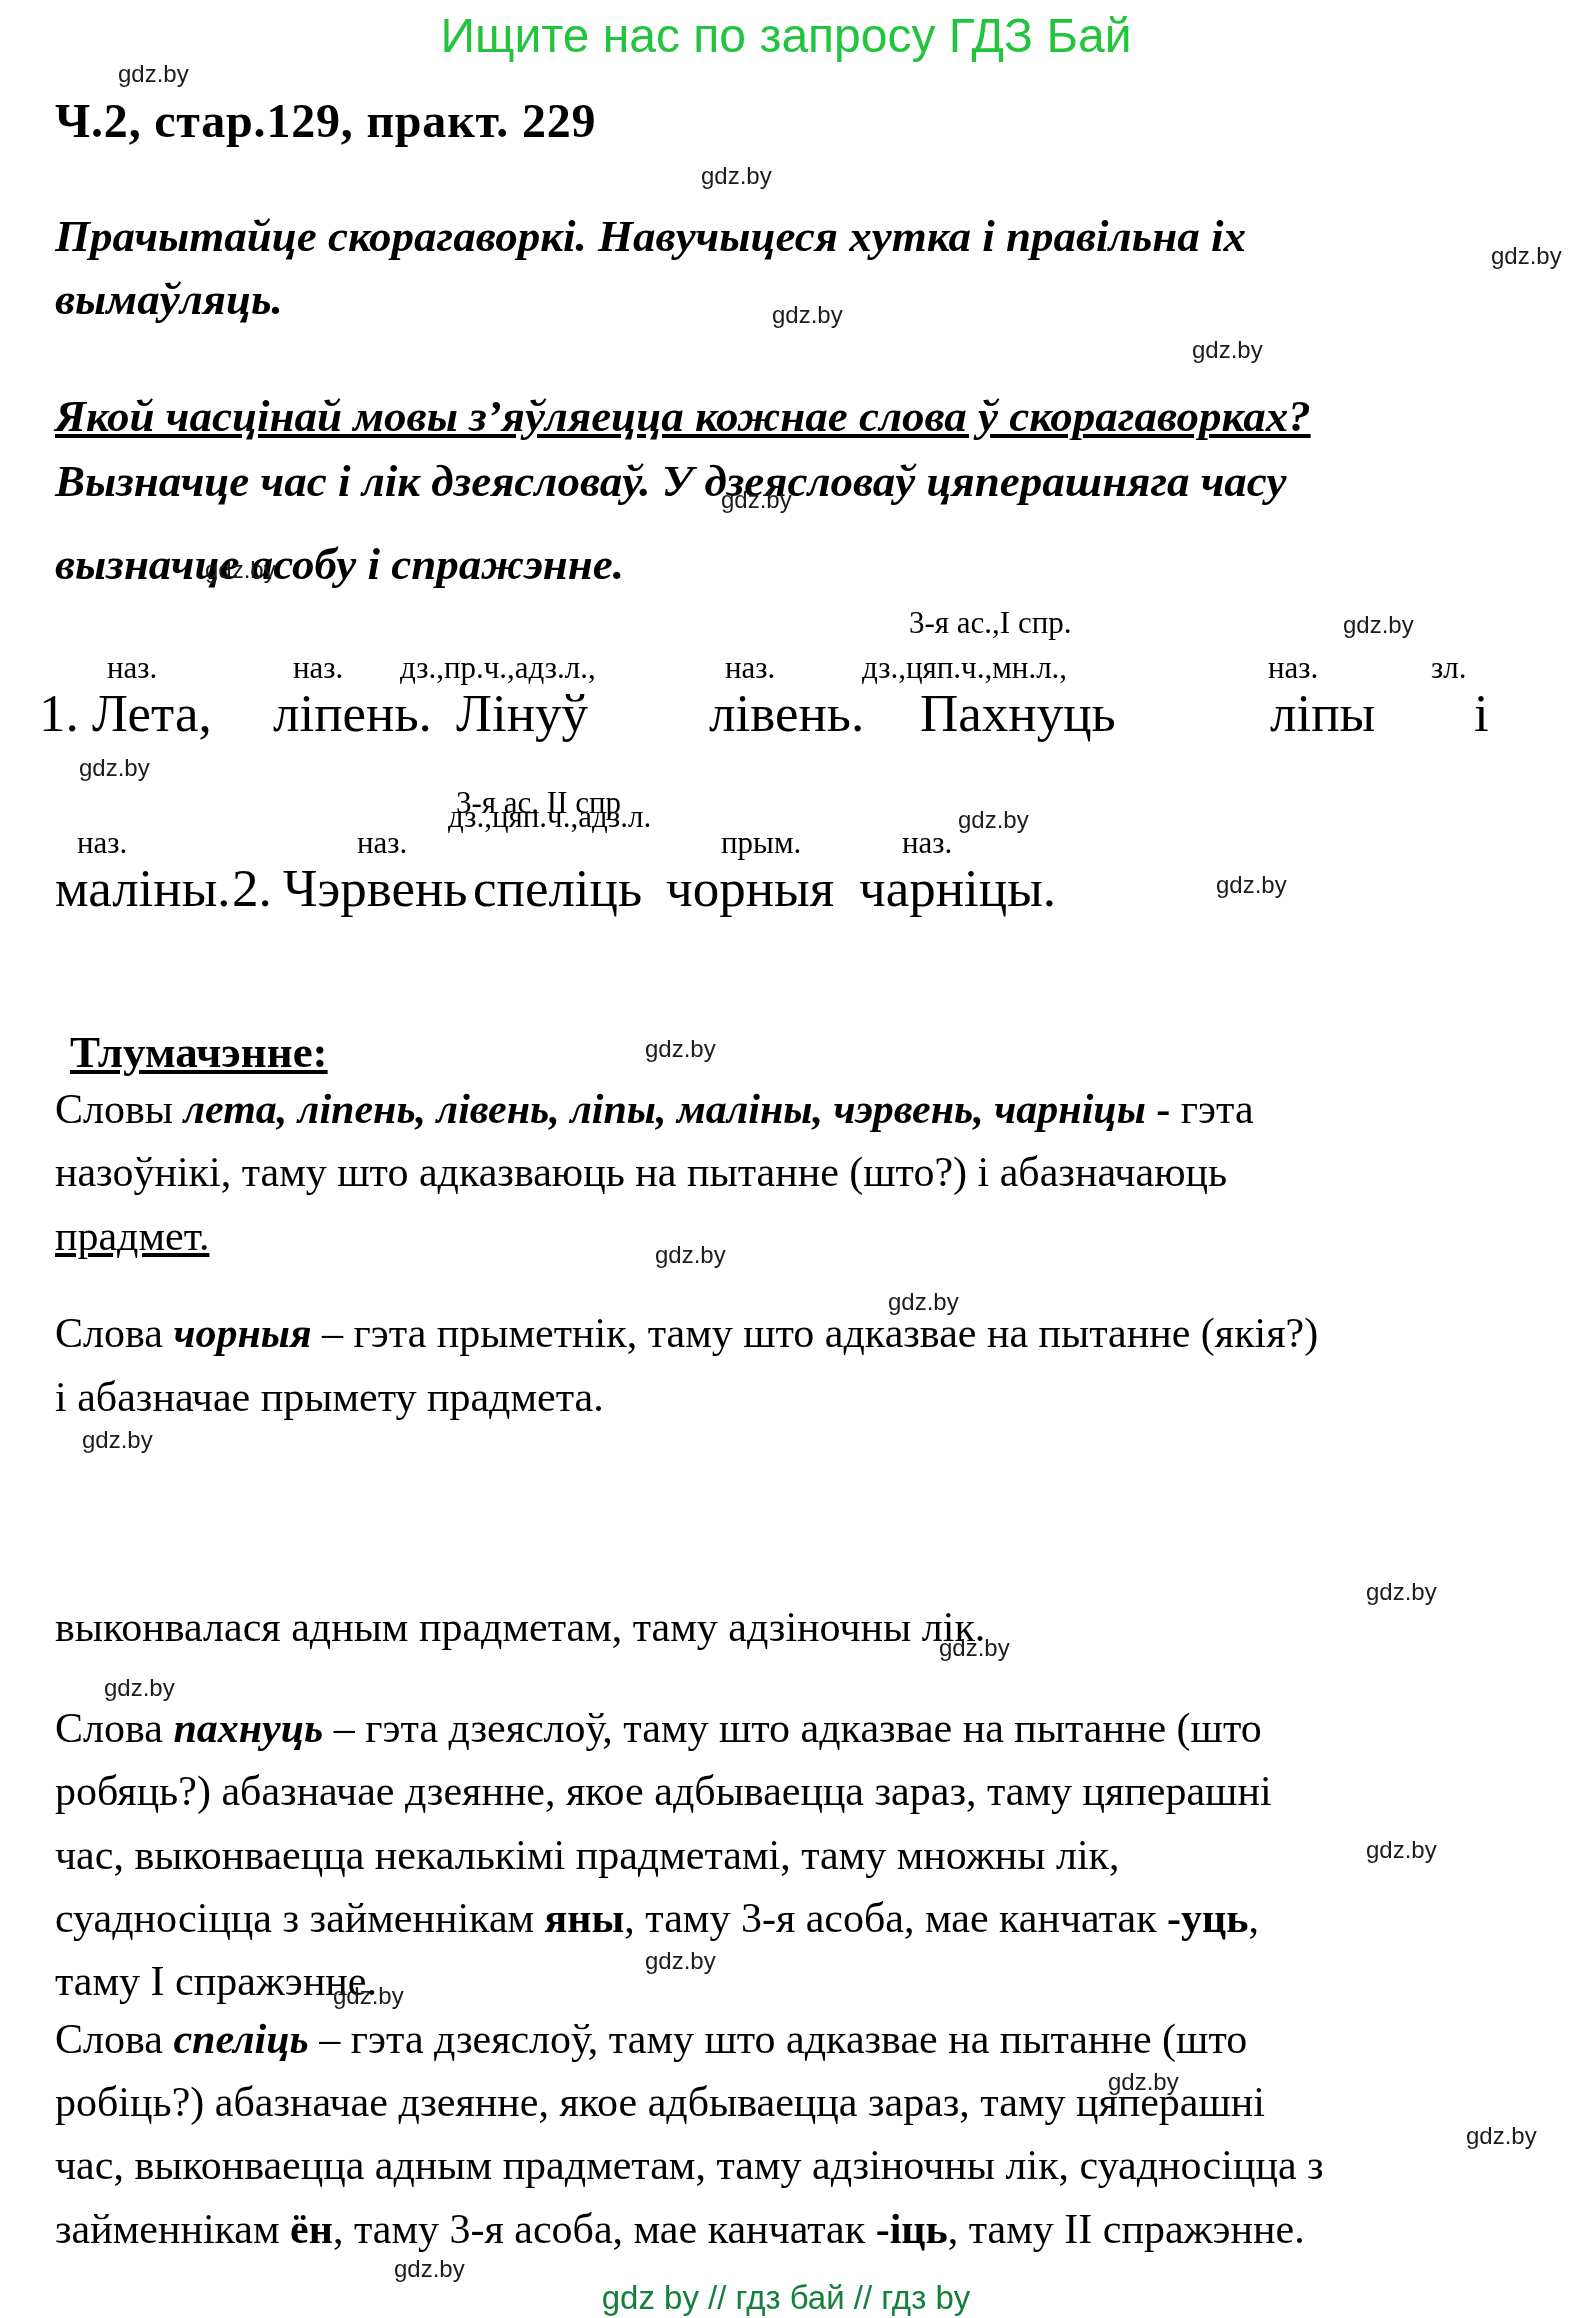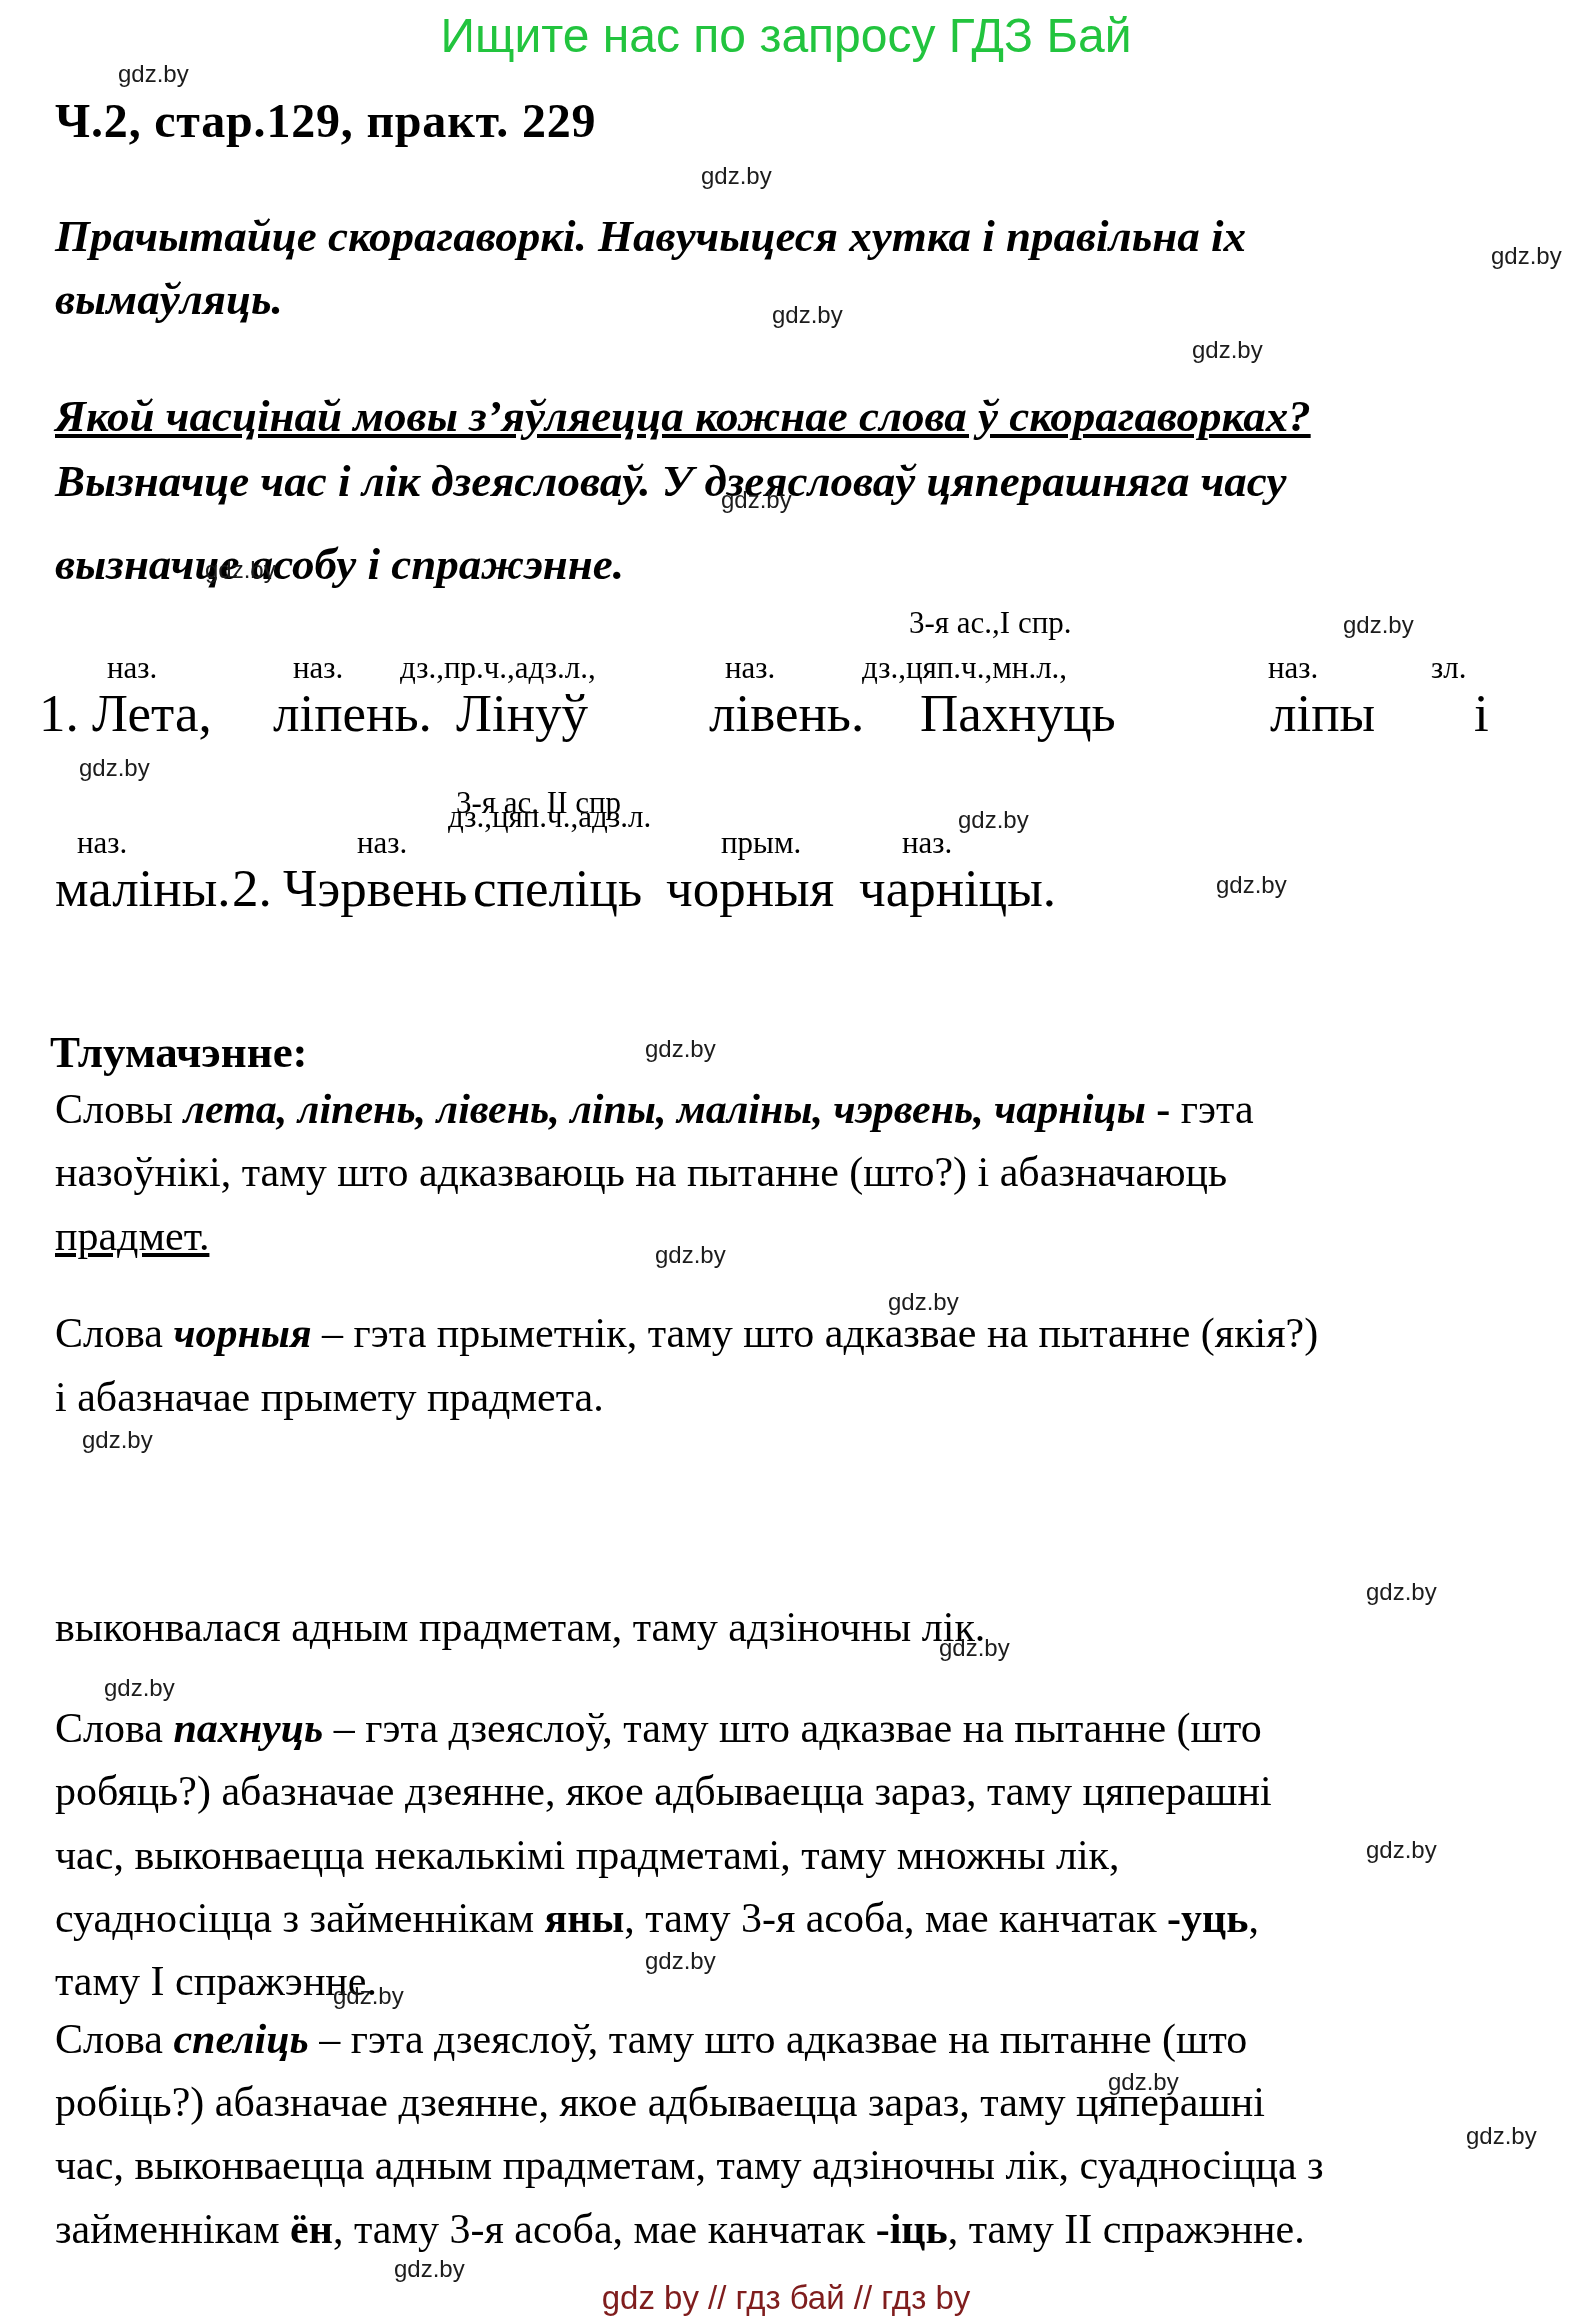--- a/index.html
+++ b/index.html
@@ -21,22 +21,22 @@
   .sg-bi{font-weight:bold;font-style:italic;}
   .footer{position:absolute;left:0;width:100%;text-align:center;
           font-family:"Liberation Sans",sans-serif;font-size:33px;font-weight:500;}
 </style>
 </head>
 <body>
 
 <div class="page">
   <div class="promo" style="color: rgb(34, 196, 62);">Ищите нас по запросу ГДЗ Бай</div>
   <div class="abs title" style="left: 55px; top: 93px;">Ч.2, стар.129, практ. 229</div>
-  <div class="abs heading" style="left: 50px; top: 1026px;">Тлумачэнне:</div>
-  <div class="footer" style="color: #7f1d1d; top: 2279px;">gdz by  //  гдз бай  //  гдз by</div>
+  <div class="abs heading" style="left: 70px; top: 1026px; text-decoration: underline;">Тлумачэнне:</div>
+  <div class="footer" style="color: #15803d; top: 2279px;">gdz by  //  гдз бай  //  гдз by</div>
 <div class="abs intro-line" style="left: 55px; top: 210px;">Прачытайце скорагаворкі. Навучыцеся хутка і правільна іх</div>
     <div class="abs intro-line" style="left: 55px; top: 273px;">вымаўляць.</div>
     <div class="abs intro-line" style="left: 55px; top: 390px; text-decoration: underline;">Якой часцінай мовы з’яўляецца кожнае слова ў скорагаворках?</div>
     <div class="abs intro-line" style="left: 55px; top: 455px;">Вызначце час і лік дзеясловаў. У дзеясловаў цяперашняга часу</div>
     <div class="abs intro-line" style="left: 55px; top: 520px; margin-top: 18px;">вызначце асобу і спражэнне.</div>
     <div class="abs gram-top" style="left: 909px; top: 605px;">3-я ас.,I спр.</div>
     <div class="abs gram-label" style="left: 107px; top: 650px;">наз.</div>
     <div class="abs gram-label" style="left: 293px; top: 650px;">наз.</div>
     <div class="abs gram-label" style="left: 400px; top: 650px;">дз.,пр.ч.,адз.л.,</div>
     <div class="abs gram-label" style="left: 725px; top: 650px;">наз.</div>

